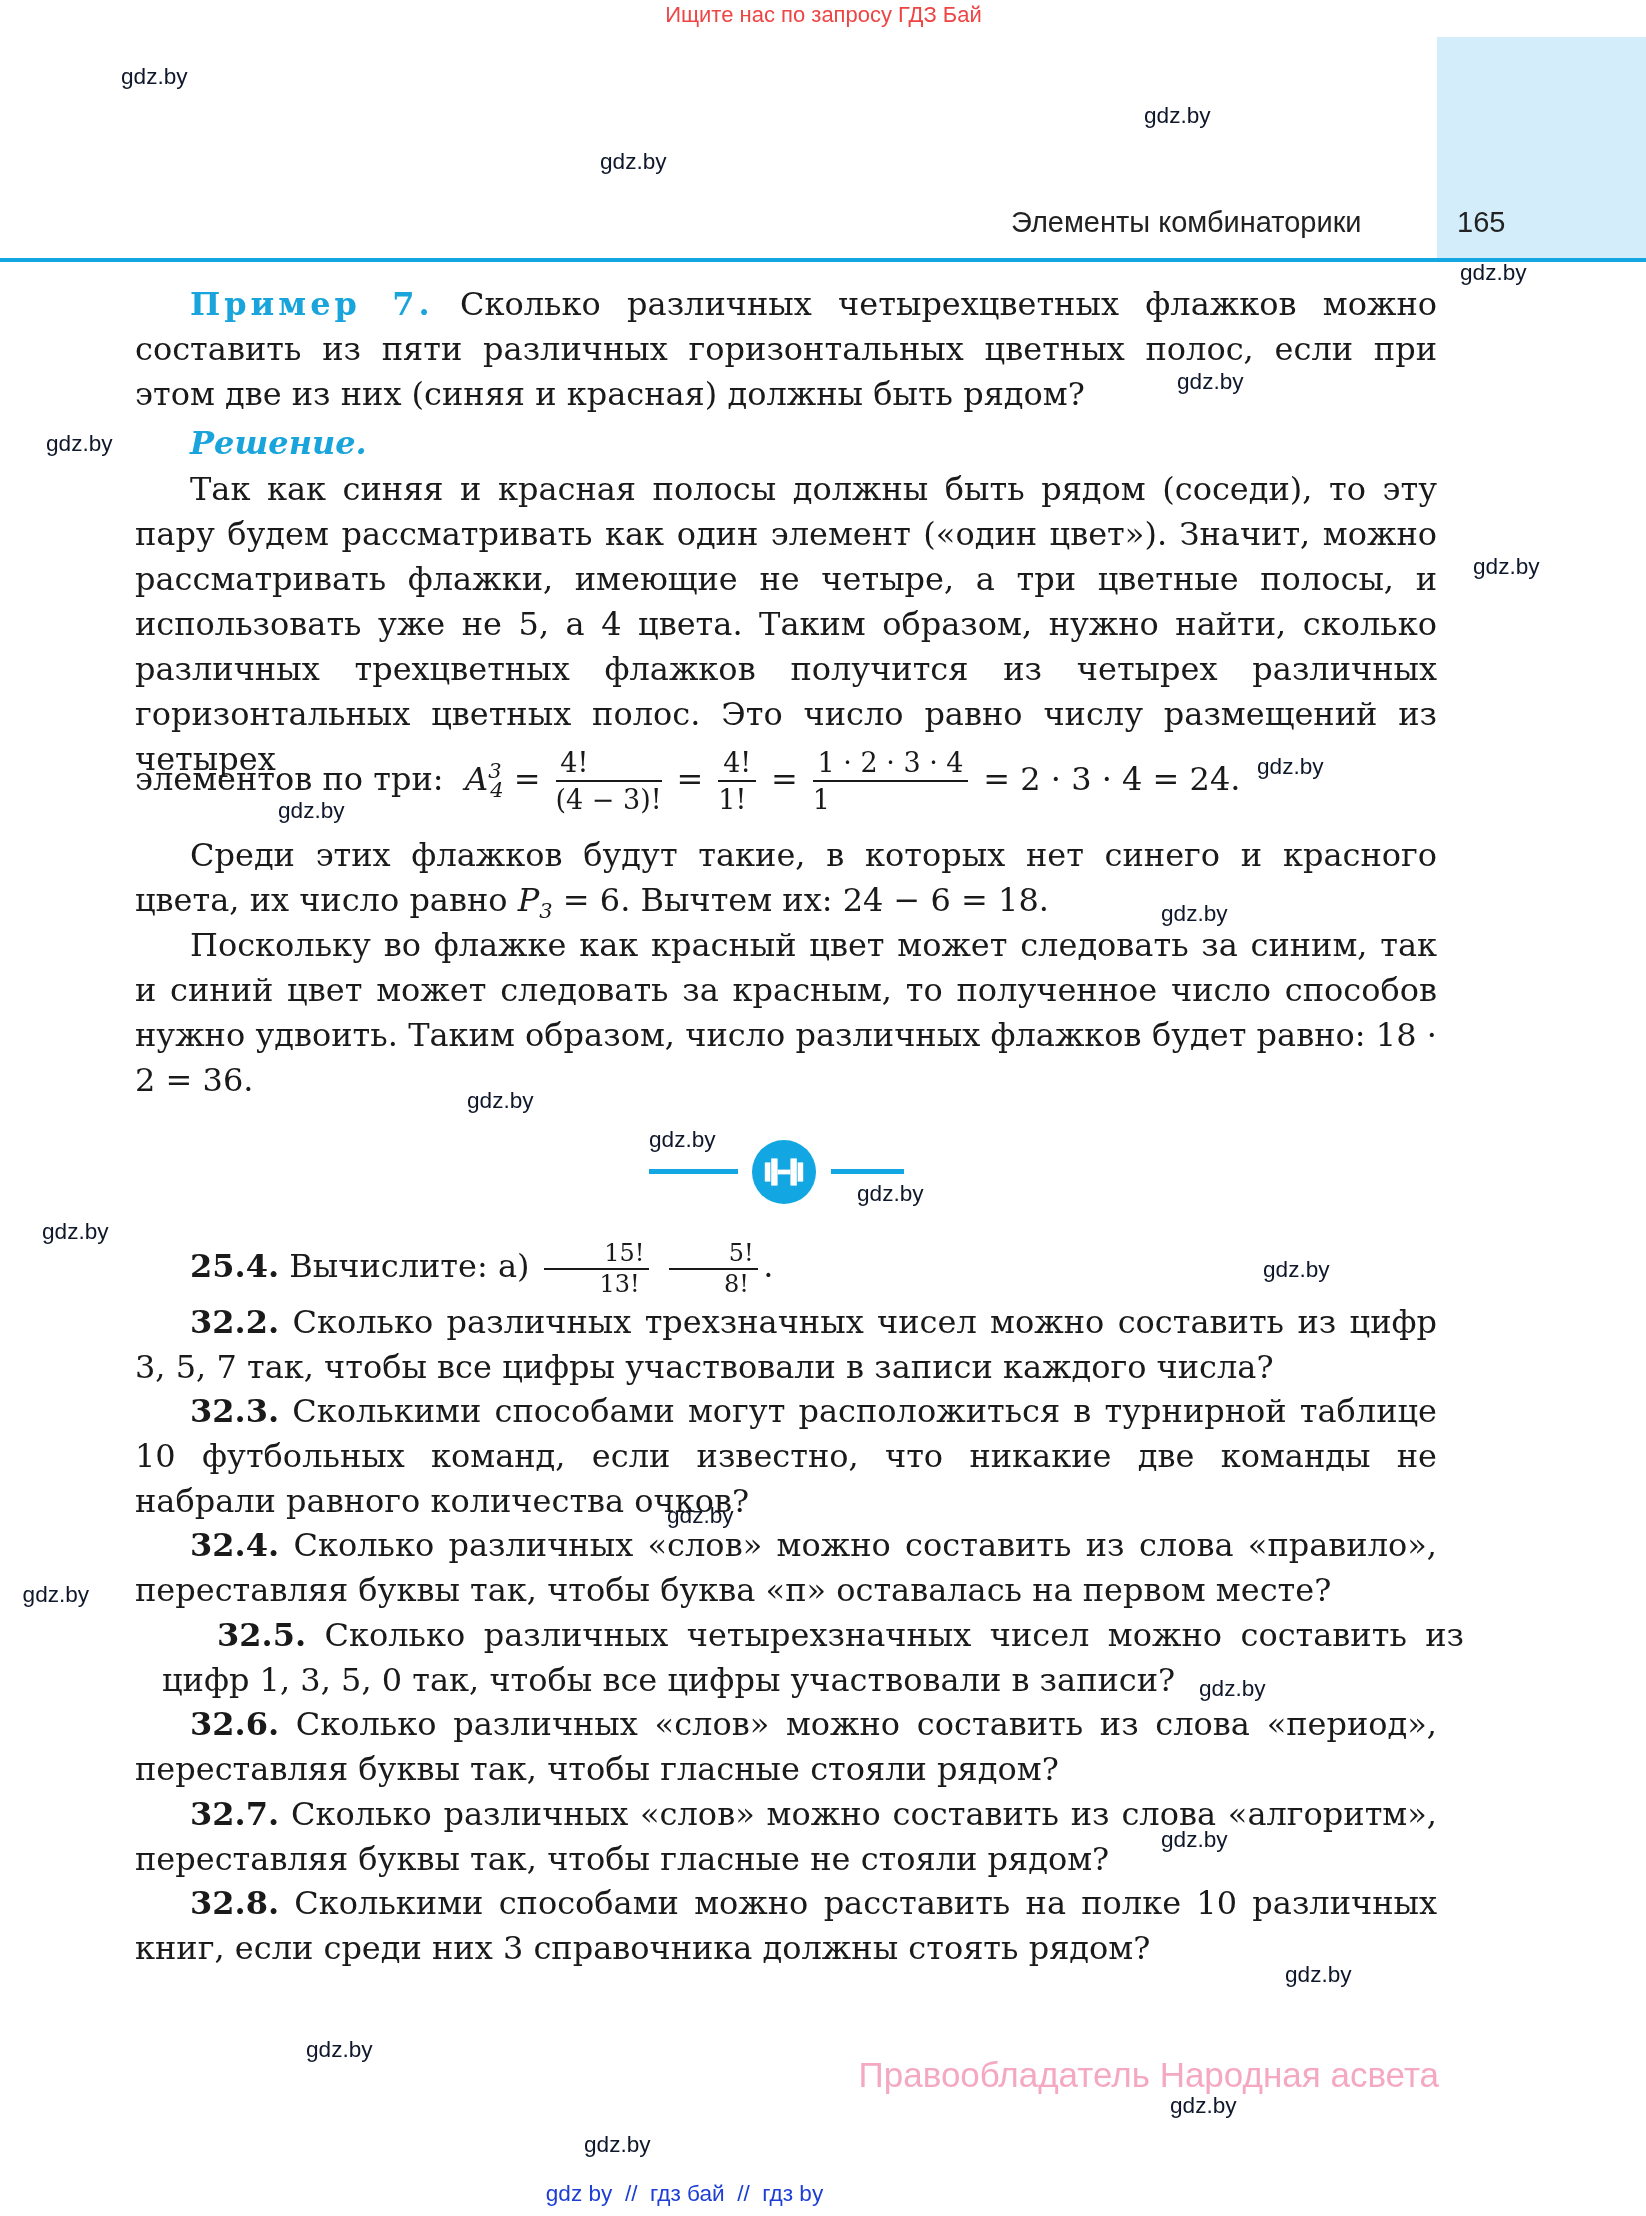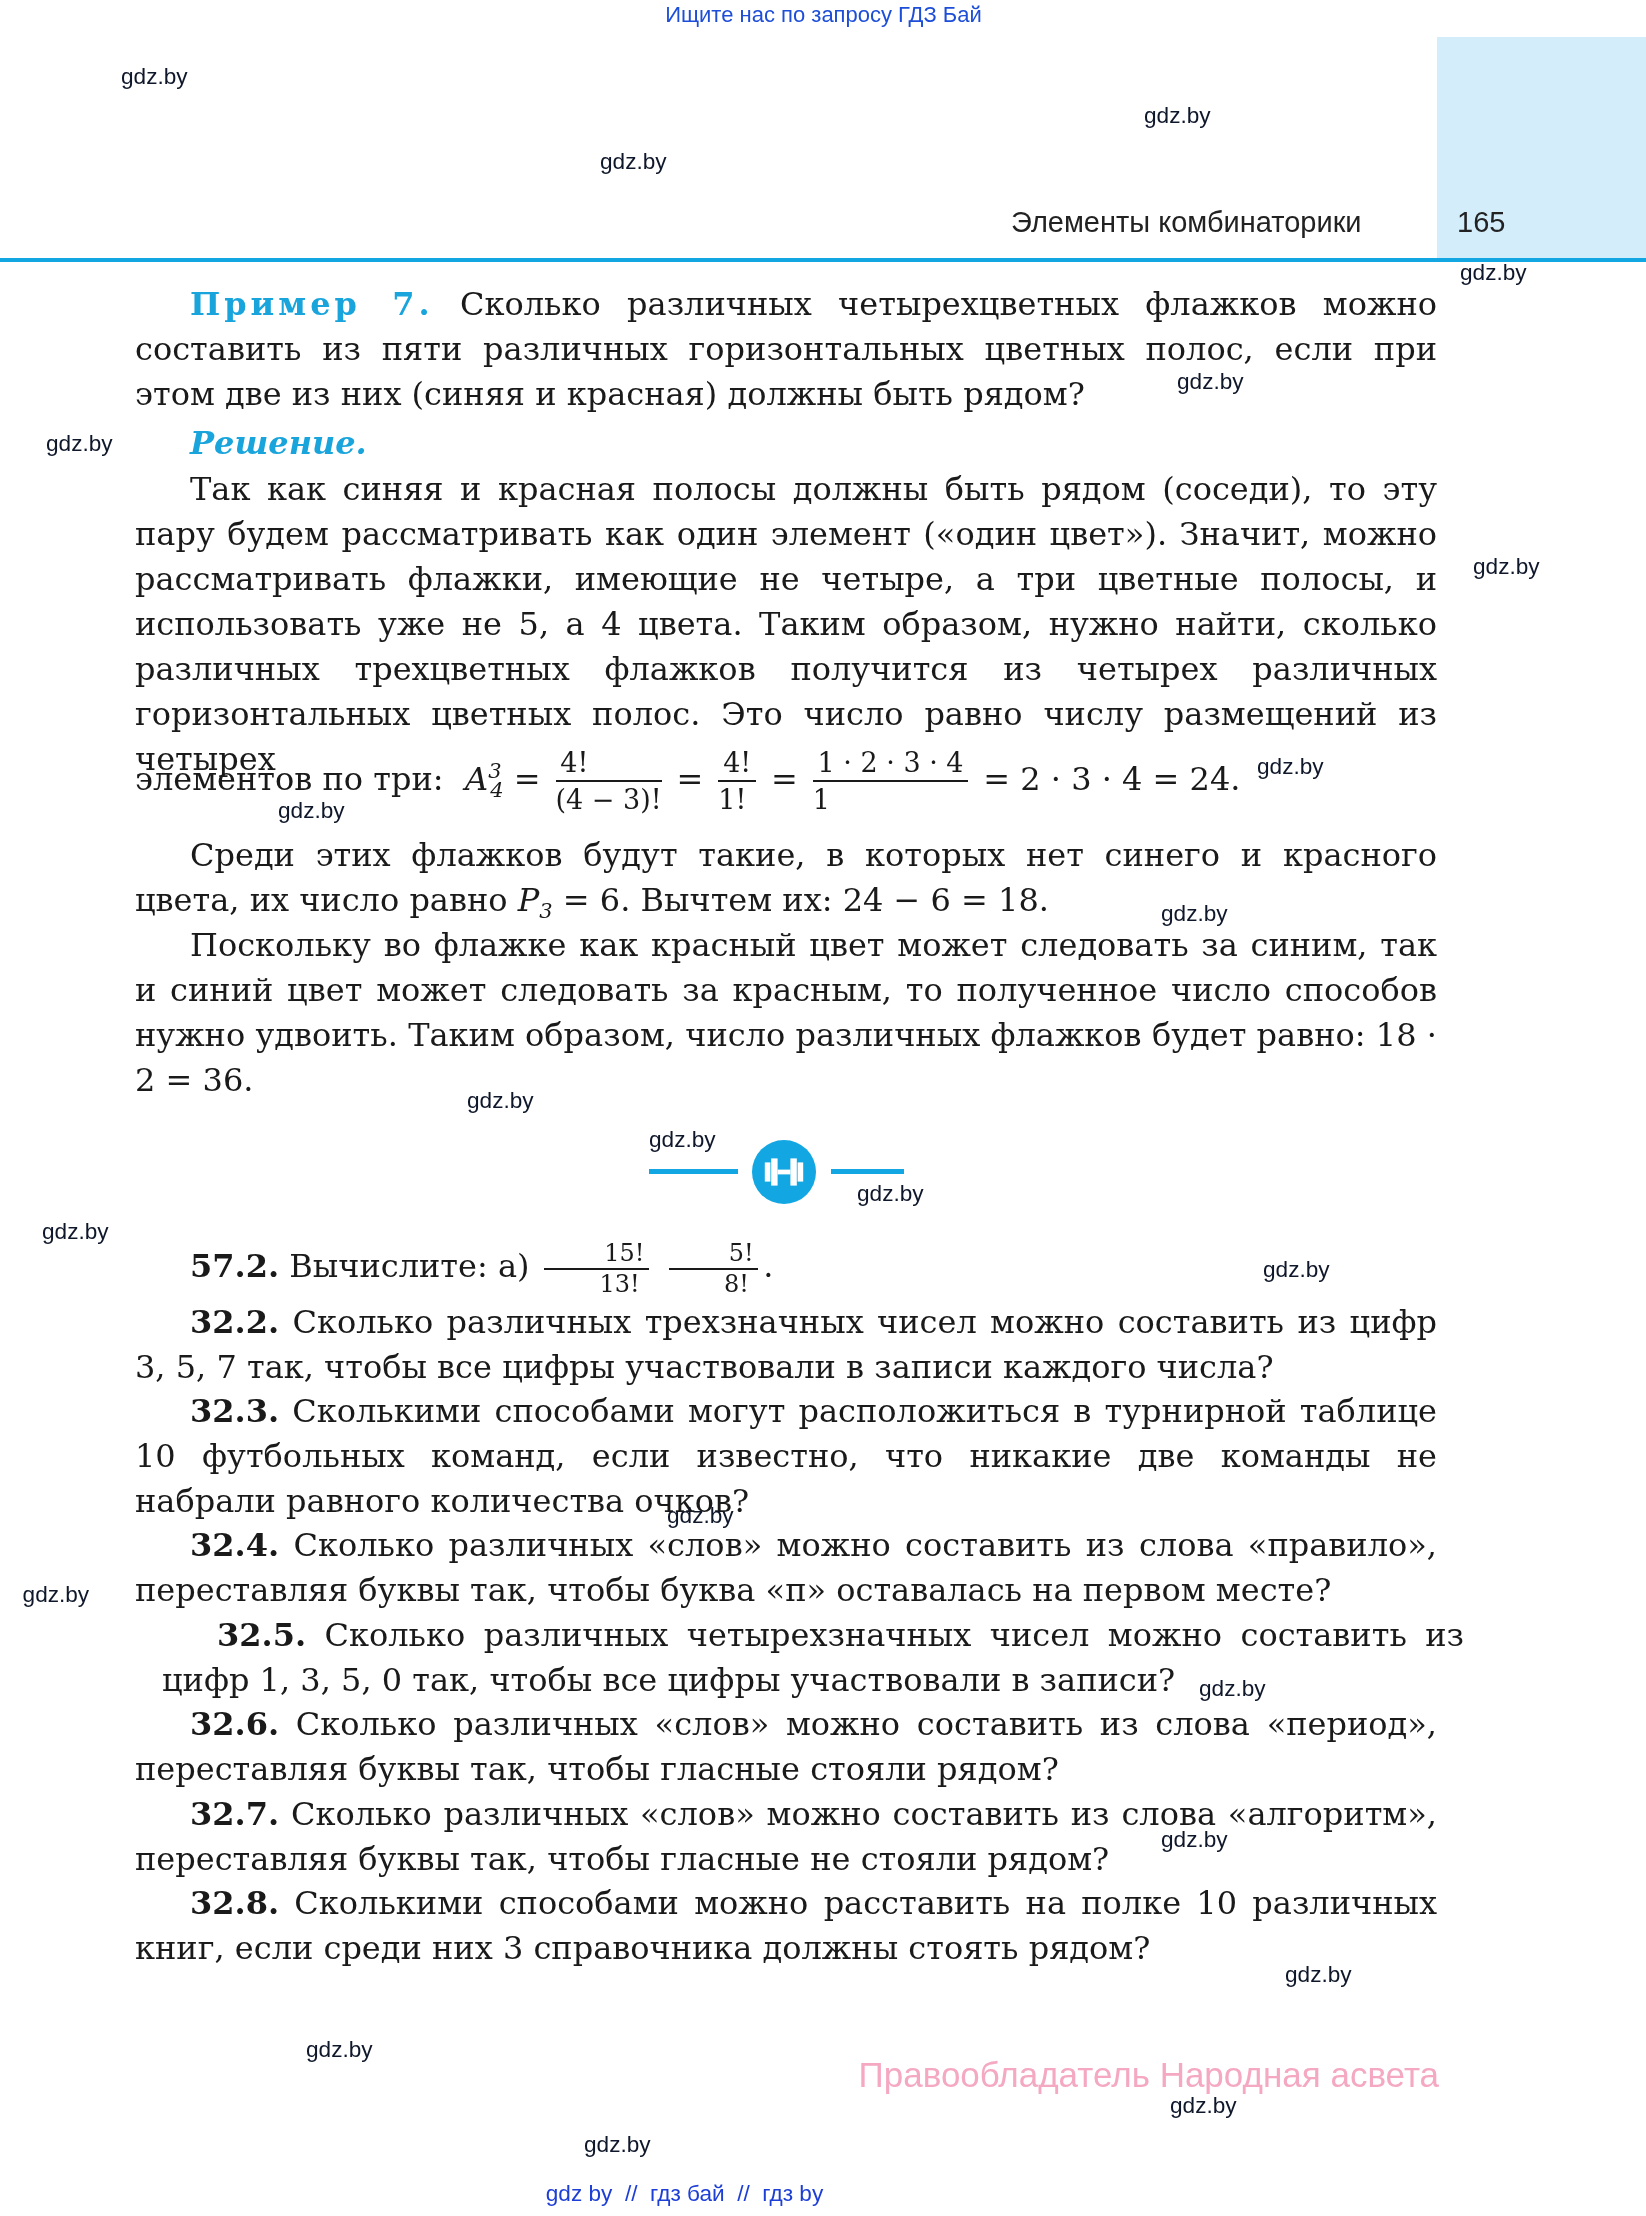--- a/index.html
+++ b/index.html
@@ -1,21 +1,21 @@
 <!DOCTYPE html>
 <html style="font-size:13px"><head>
 <meta charset="utf-8">
 <style>
   html, body { margin: 0; padding: 0; background: #ffffff; }
   body { width: 1647px; height: 2216px; position: relative; overflow: hidden; }
   .abs { position: absolute; }
   .sans { font-family: "Liberation Sans", "DejaVu Sans", sans-serif; }
   .serif { font-family: "DejaVu Serif", "Liberation Serif", serif; }
 
-  #top-banner { left: 0; top: 1.6px; width: 1647px; text-align: center; color: #1d4ed8; font-size: 22px; }
+  #top-banner { left: 0; top: 1.6px; width: 1647px; text-align: center; color: #ef4444; font-size: 22px; }
   .wm { color: #0f172a; font-size: 22.6px; font-family: "Liberation Sans", sans-serif; white-space: nowrap; }
 
   #page-num-box { left: 1437px; top: 37px; width: 210px; height: 223px; background: #d3edfa; }
   #header-rule { left: 0; top: 258px; width: 1647px; height: 4px; background: #12a7e2; }
   #running-head { left: 1011px; top: 206px; font-size: 29px; color: #222; }
   #page-number { left: 1457px; top: 206px; font-size: 29px; color: #222; }
 
   .para { position: absolute; left: 135px; width: 1302px; font-size: 32px; line-height: 45px; color: #1a1a1a; text-align: justify; text-align-last: left; }
   .indent { text-indent: 55px; }
   .label-blue { color: #19a5dc; font-weight: bold; letter-spacing: 4px; }
@@ -83,21 +83,21 @@
     <rect x="16" y="28" width="7" height="24" fill="#fff"></rect>
     <rect x="24" y="23" width="8" height="34" fill="#fff"></rect>
     <rect x="32" y="37" width="16" height="6" fill="#fff"></rect>
     <rect x="48" y="23" width="8" height="34" fill="#fff"></rect>
     <rect x="57" y="28" width="7" height="24" fill="#fff"></rect>
   </svg>
 </div>
 <div id="divider-right" class="abs"></div>
 
 <div class="para indent serif" style="top:1237px; line-height:58px;">
-  <span class="bold">57.2.</span>
+  <span class="bold">25.4.</span>
   <span>Вычислите: а)</span>
   <span class="frac small"><span class="num">15!</span><span class="den">13!</span></span>
   <span class="frac small"><span class="num">5!</span><span class="den">8!</span></span><span>.</span>
 </div>
 
 <div class="para indent serif" style="top:1300px;"><span class="bold">32.2.</span> <span>Сколько различных трехзначных чисел можно составить из цифр 3, 5, 7 так, чтобы все цифры участвовали в записи каждого числа?</span></div>
 <div class="para indent serif" style="top:1389px;"><span class="bold">32.3.</span> <span>Сколькими способами могут расположиться в турнирной таблице 10 футбольных команд, если известно, что никакие две команды не набрали равного количества очков?</span></div>
 <div class="para indent serif" style="top:1523px;"><span class="bold">32.4.</span> <span>Сколько различных «слов» можно составить из слова «правило», переставляя буквы так, чтобы буква «п» оставалась на первом месте?</span></div>
 <div class="para indent serif" style="top:1613px;margin-left:27px;"><span class="bold">32.5.</span> <span>Сколько различных четырехзначных чисел можно составить из цифр 1, 3, 5, 0 так, чтобы все цифры участвовали в записи?</span></div>
 <div class="para indent serif" style="top:1702px;"><span class="bold">32.6.</span> <span>Сколько различных «слов» можно составить из слова «период», переставляя буквы так, чтобы гласные стояли рядом?</span></div>

